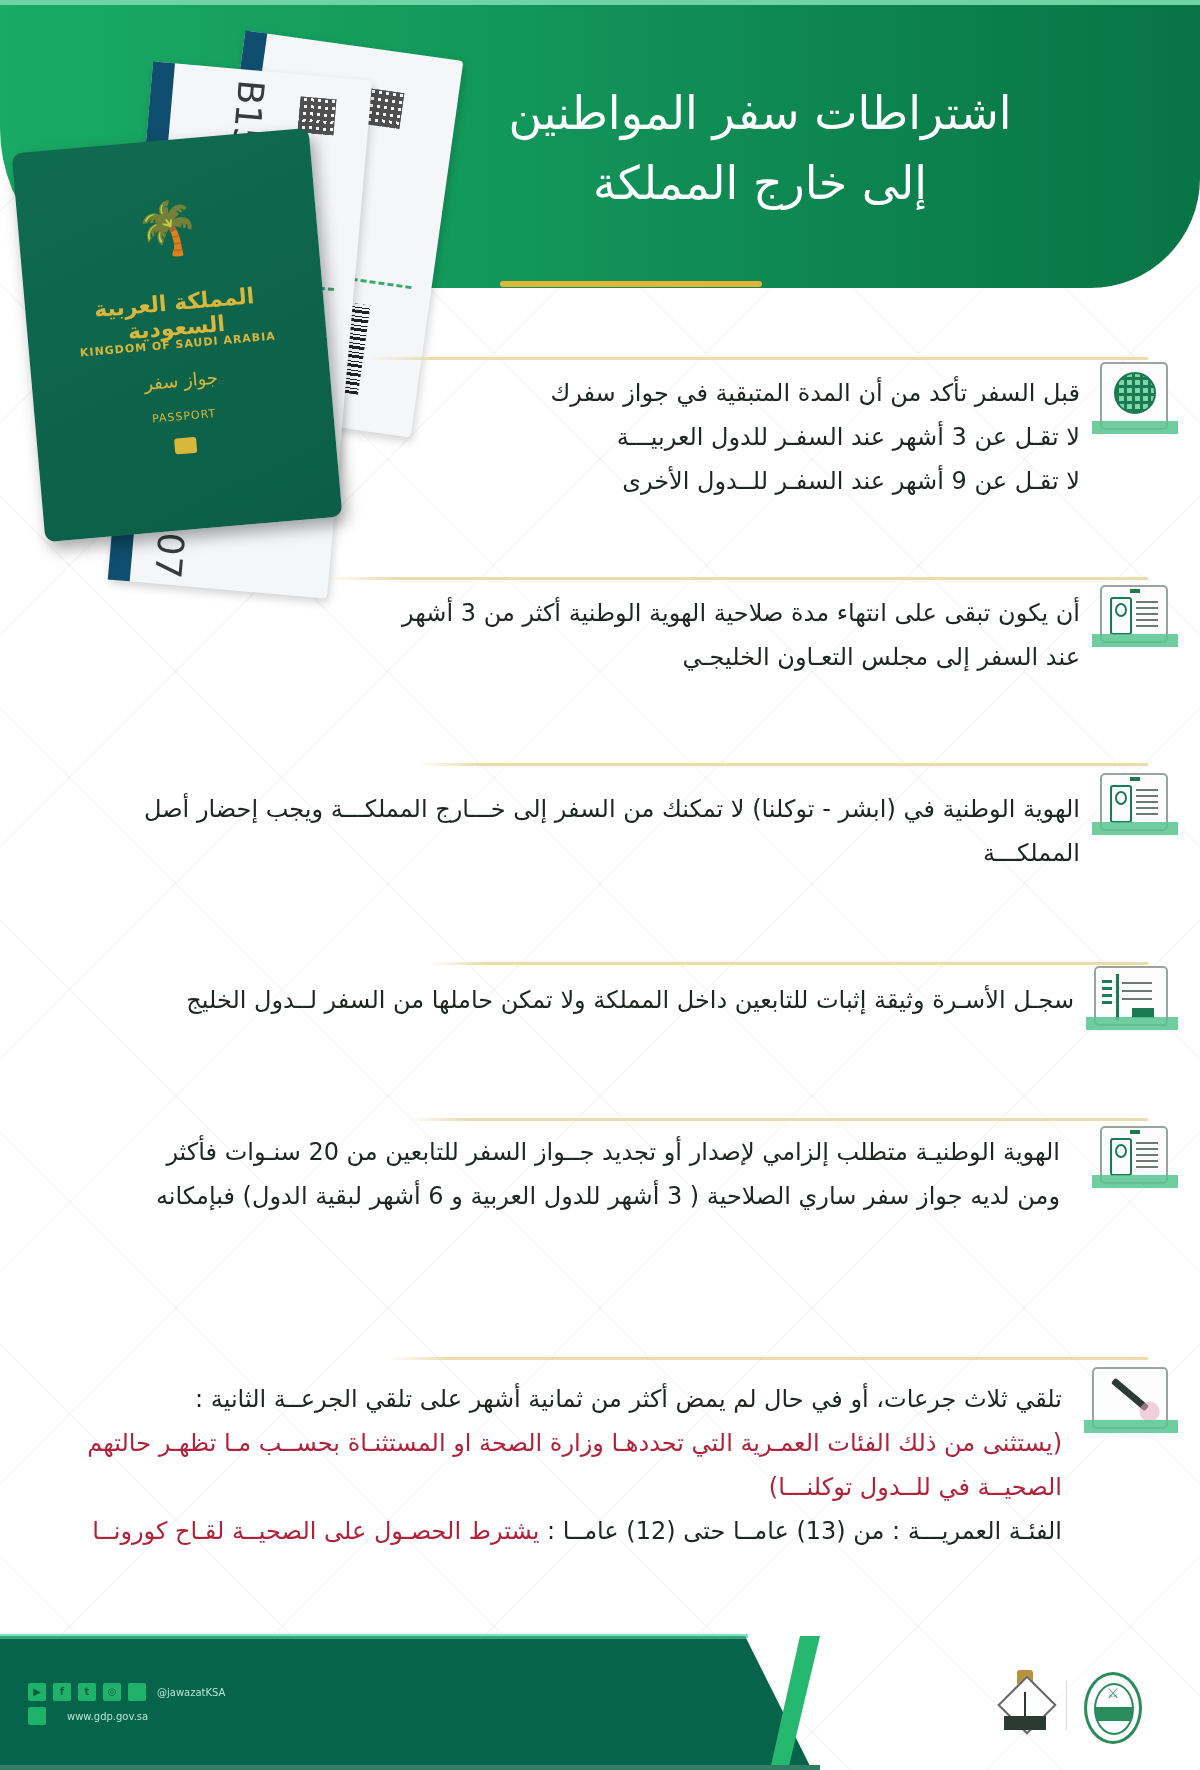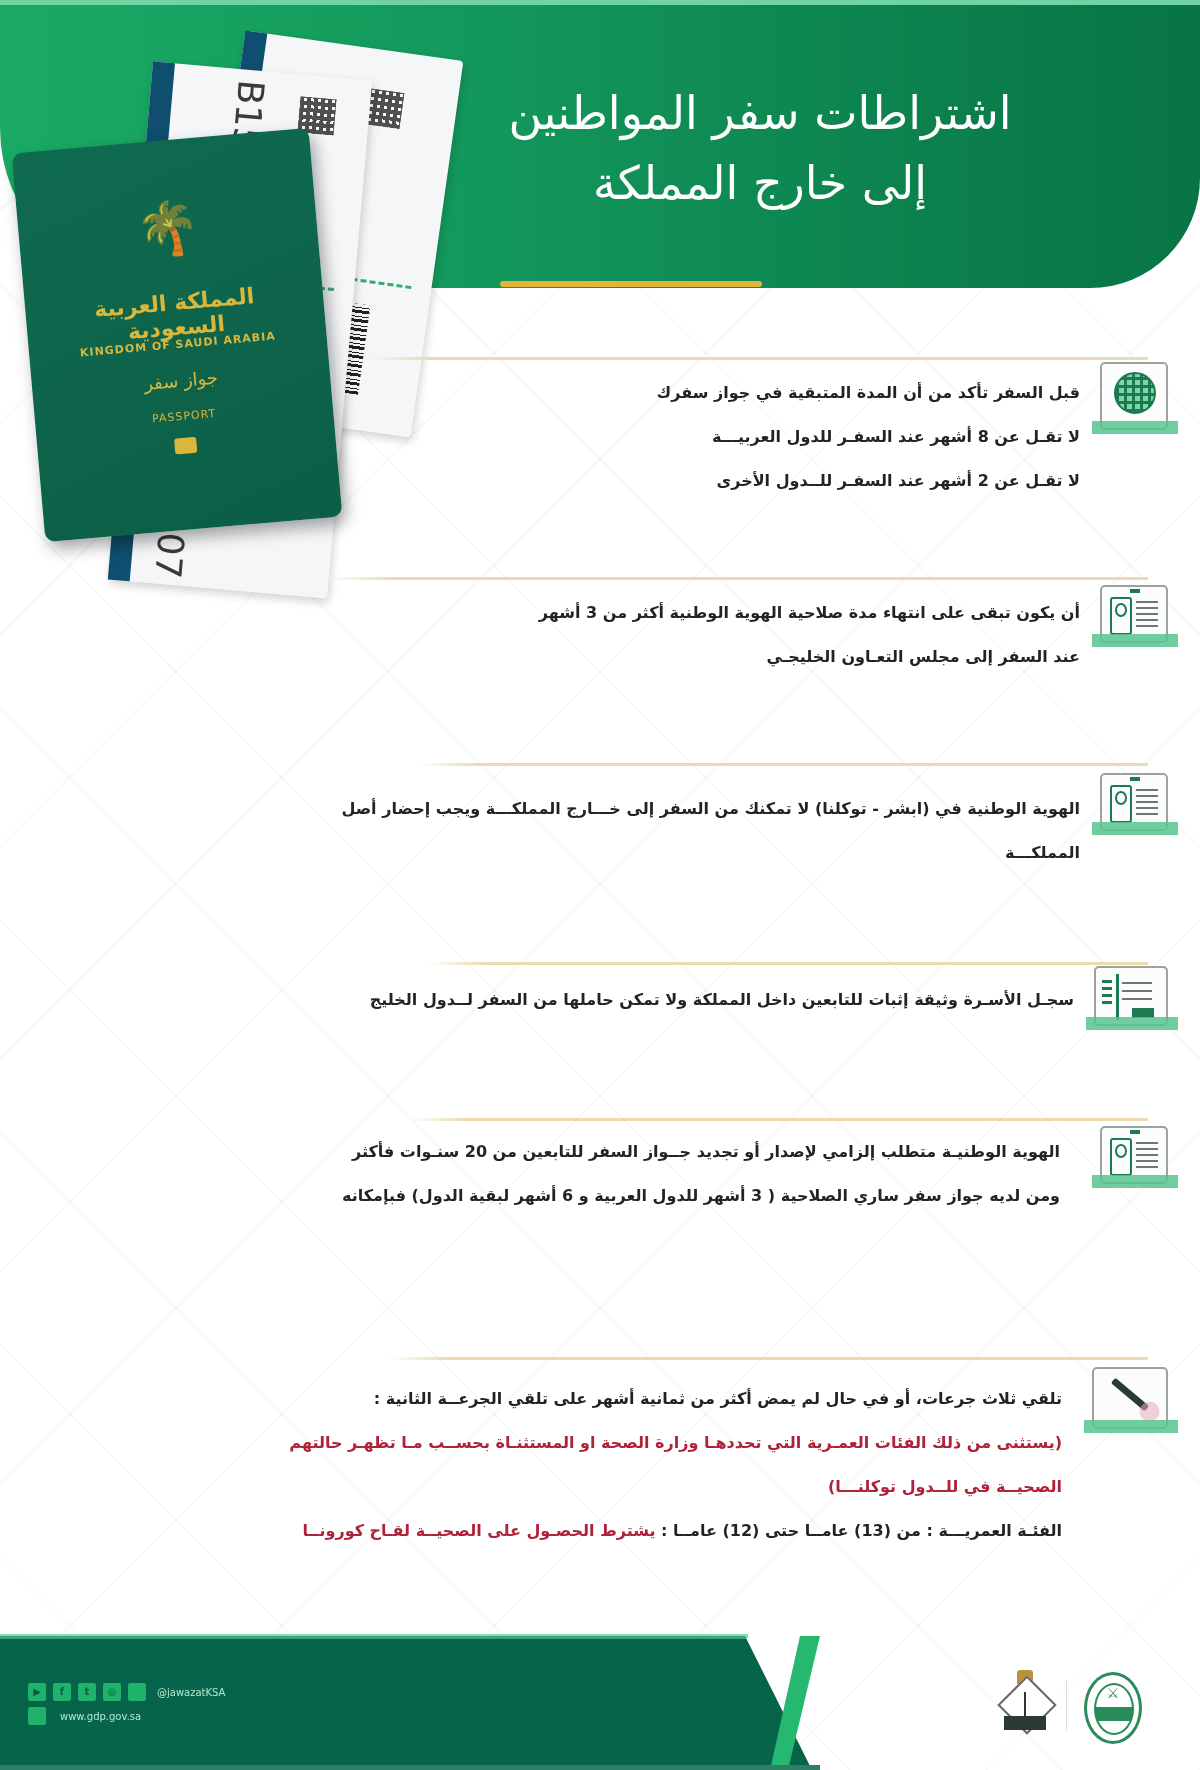--- a/index.html
+++ b/index.html
@@ -89,21 +89,21 @@
     .req .icon {
       position: absolute; right: 10px; width: 64px; height: 64px;
       border: 2px solid #9aa3a0; border-radius: 5px; background: #fbfcfb;
     }
     .req .icon .base {
       position: absolute; left: -10px; right: -12px; bottom: -6px; height: 13px;
       background: #57c48e; opacity: .85;
     }
     .req .text {
       position: absolute; right: 98px; direction: rtl; text-align: right;
-      color: #1f2521; font-weight: bold; font-size: 16px; line-height: 44px;
+      color: #1f2521; font-weight: normal; font-size: 24px; line-height: 44px;
       font-family: "DejaVu Sans", sans-serif;
     }
     .req .text .line { display: block; white-space: nowrap; }
     .red { color: #b0223a; }
 
     
     .globe {
       position: absolute; left: 12px; top: 8px; width: 38px; height: 38px; border-radius: 50%;
       background:
         repeating-linear-gradient(90deg, #1b7a52 0 3px, transparent 3px 8px),
@@ -156,21 +156,21 @@
       background: #26b86f;
       clip-path: polygon(30px 0, 50px 0, 18px 134px, 0 134px);
     }
     .footer-bottom { position: absolute; left: 0; top: 1765px; width: 820px; height: 5px; background: #2f7f66; }
     .social { position: absolute; left: 28px; top: 1683px; display: flex; gap: 7px; align-items: center; }
     .social .sq {
       width: 18px; height: 18px; background: #1fb26a; border-radius: 2px;
       color: #0a5a40; font-size: 10px; line-height: 18px; text-align: center; font-weight: bold;
     }
     .social .handle { color: #b7e7cf; font-size: 10px; margin-left: 4px; }
-    .web { position: absolute; left: 28px; top: 1707px; display: flex; gap: 14px; align-items: center; }
+    .web { position: absolute; left: 28px; top: 1707px; display: flex; gap: 21px; align-items: center; }
     .web .sq { width: 18px; height: 18px; background: #1fb26a; border-radius: 2px; }
     .web .url { color: #b7e7cf; font-size: 10px; }
 
     .logo-passports {
       position: absolute; left: 1000px; top: 1670px; width: 50px; height: 72px;
     }
     .logo-passports .crown { position: absolute; left: 17px; top: 0; width: 16px; height: 14px; background: #b8913a; border-radius: 3px 3px 0 0; }
     .logo-passports .diamond {
       position: absolute; left: 6px; top: 14px; width: 38px; height: 38px; transform: rotate(45deg);
       border: 2px solid #666; background: #fff;
@@ -228,22 +228,22 @@
 </div>
 
 <div class="req" style="top:357px; width:800px; height:160px;">
   <div class="divider" style="width:780px;"></div>
   <div class="icon" style="top:5px;">
     <div class="globe"></div>
     <div class="base"></div>
   </div>
   <div class="text" style="top:14px;">
     <span class="line">قبل السفر تأكد من أن المدة المتبقية في جواز سفرك</span>
-    <span class="line">لا تقـل عن  8 أشهر عند السفـر للدول العربيـــة</span>
-    <span class="line">لا تقـل عن  2 أشهر عند السفـر للــدول الأخرى</span>
+    <span class="line">لا تقـل عن  3 أشهر عند السفـر للدول العربيـــة</span>
+    <span class="line">لا تقـل عن  9 أشهر عند السفـر للــدول الأخرى</span>
   </div>
 </div>
 
 <div class="req" style="top:577px; width:860px; height:110px;">
   <div class="divider" style="width:820px;"></div>
   <div class="icon" style="top:8px; height:54px;">
     <div class="idcard-clip"></div>
     <div class="idcard-photo"></div>
     <div class="idcard-lines"></div>
     <div class="base"></div>

